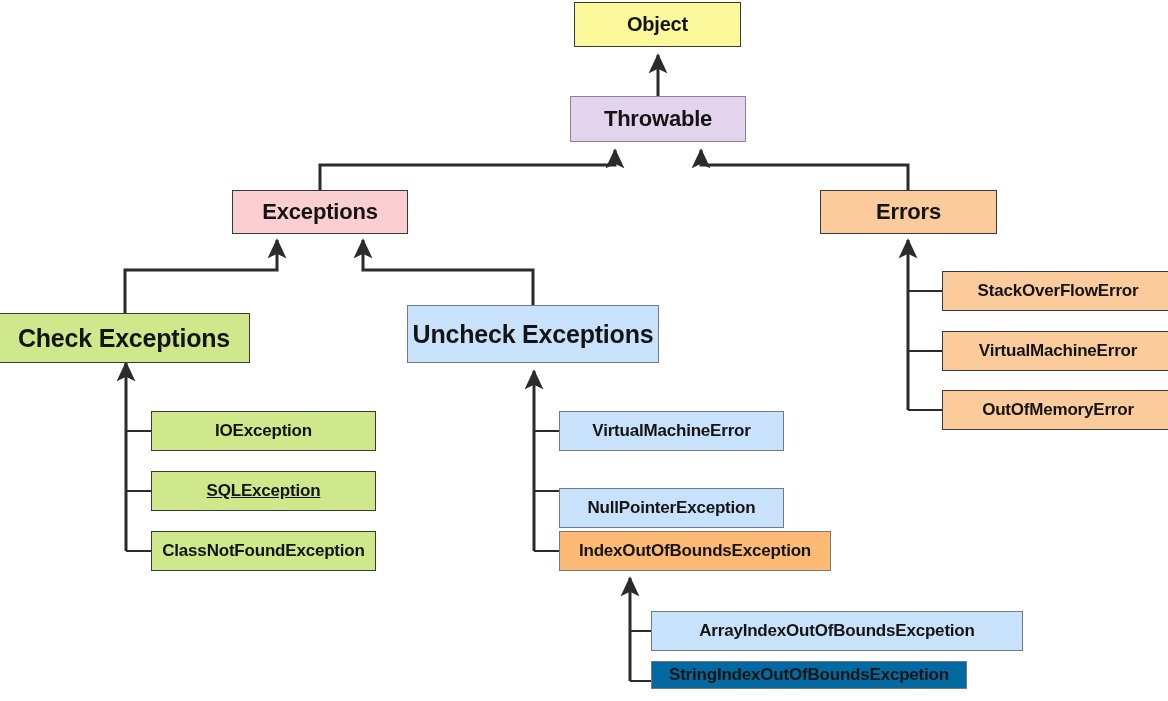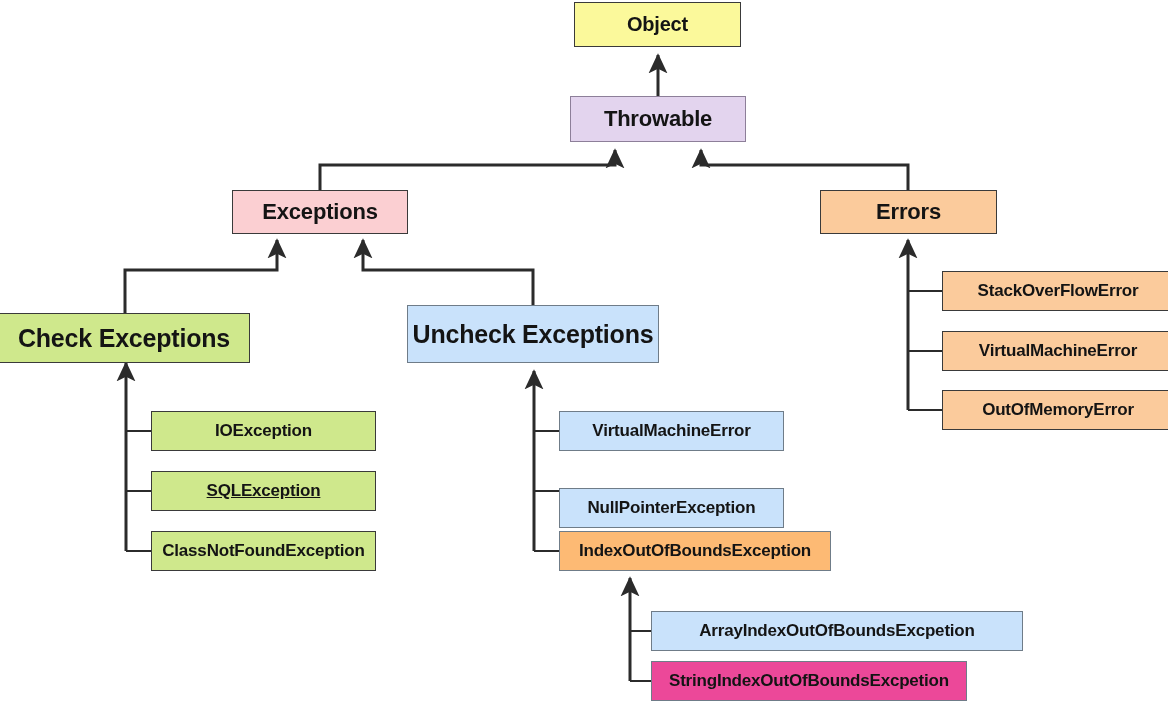--- a/index.html
+++ b/index.html
@@ -108,21 +108,21 @@
   <div class="node tier-leaf" style="left:151px; top:531px; width:225px; height:40px; background:#cfe88c;">ClassNotFoundException</div>
 
   <div class="node tier-leaf" style="left:559px; top:411px; width:225px; height:40px; background:#c9e2fb; border-color:#6f7c88;">VirtualMachineError</div>
 
   <div class="node tier-leaf" style="left:559px; top:488px; width:225px; height:40px; background:#c9e2fb; border-color:#6f7c88;">NullPointerException</div>
 
   <div class="node tier-leaf" style="left:559px; top:531px; width:272px; height:40px; background:#fdba74; border-color:#6f7c88;">IndexOutOfBoundsException</div>
 
   <div class="node tier-leaf" style="left:651px; top:611px; width:372px; height:40px; background:#c9e2fb; border-color:#6f7c88;">ArrayIndexOutOfBoundsExcpetion</div>
 
-  <div class="node tier-leaf" style="left:651px; top:661px; width:316px; height:40px; background:#ec4899; border-color:#6f7c88;">StringIndexOutOfBoundsExcpetion</div>
+  <div class="node tier-leaf" style="left:651px; top:661px; width:316px; height:28px; background:#0369a1; border-color:#6f7c88;">StringIndexOutOfBoundsExcpetion</div>
 
   <div class="node tier-leaf" style="left:942px; top:271px; width:232px; height:40px; background:#fbcb9c;">StackOverFlowError</div>
 
   <div class="node tier-leaf" style="left:942px; top:331px; width:232px; height:40px; background:#fbcb9c;">VirtualMachineError</div>
 
   <div class="node tier-leaf" style="left:942px; top:390px; width:232px; height:40px; background:#fbcb9c;">OutOfMemoryError</div>
 
 </div>
 
 </body></html>

